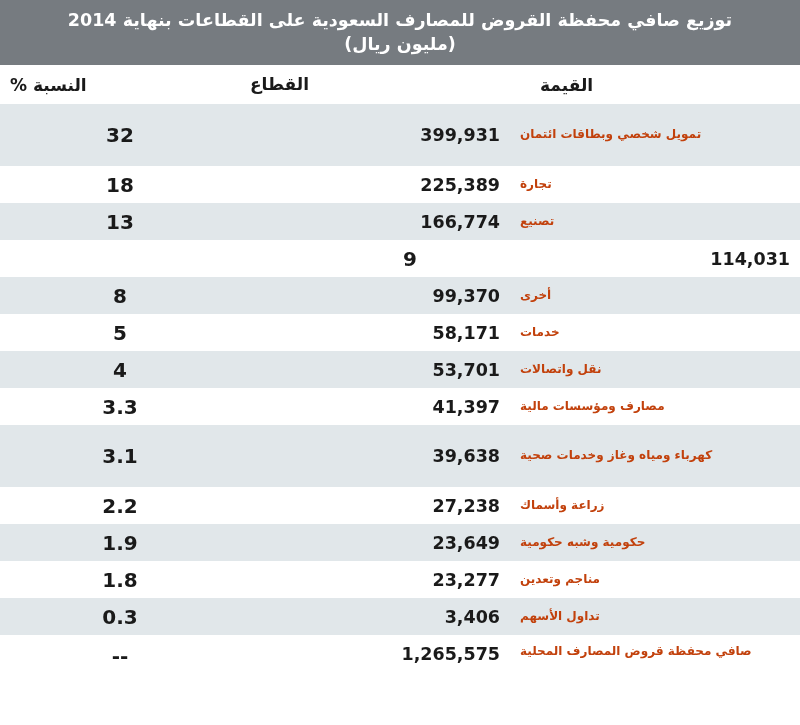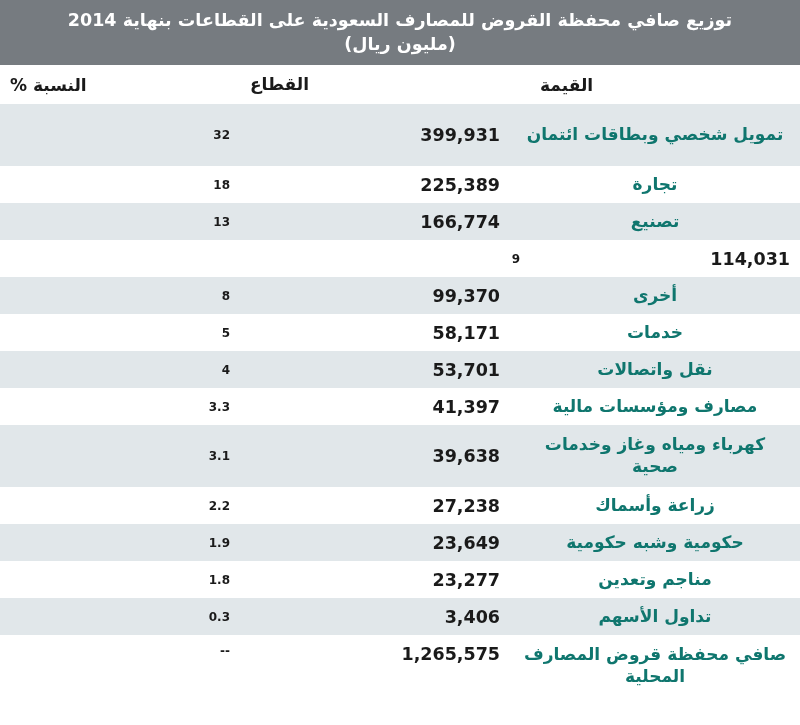--- a/index.html
+++ b/index.html
@@ -91,41 +91,41 @@
     box-sizing: border-box;
   }
 
   
   .cell {
     box-sizing: border-box;
   }
   .col-sector {
     width: 290px;
     padding: 0 10px;
-    text-align: center;
+    text-align: left;
     direction: rtl;
-    font-size: 17px;
-    font-weight: bold;
-    color: #0f766e;
+    font-size: 12px;
+    font-weight: bold;
+    color: #c2410c;
     line-height: 1.28;
   }
   .col-value {
     width: 270px;
     padding: 0 10px;
     text-align: right;
     font-size: 17.5px;
     font-weight: bold;
     color: #1a1a1a;
     direction: ltr;
   }
   .col-percent {
     width: 240px;
     padding: 0 10px;
-    text-align: right;
-    font-size: 12px;
+    text-align: center;
+    font-size: 20px;
     font-weight: bold;
     color: #1a1a1a;
     direction: ltr;
   }
 
   .total-row .col-sector,
   .total-row .col-value,
   .total-row .col-percent {
     padding-top: 2px;
   }

